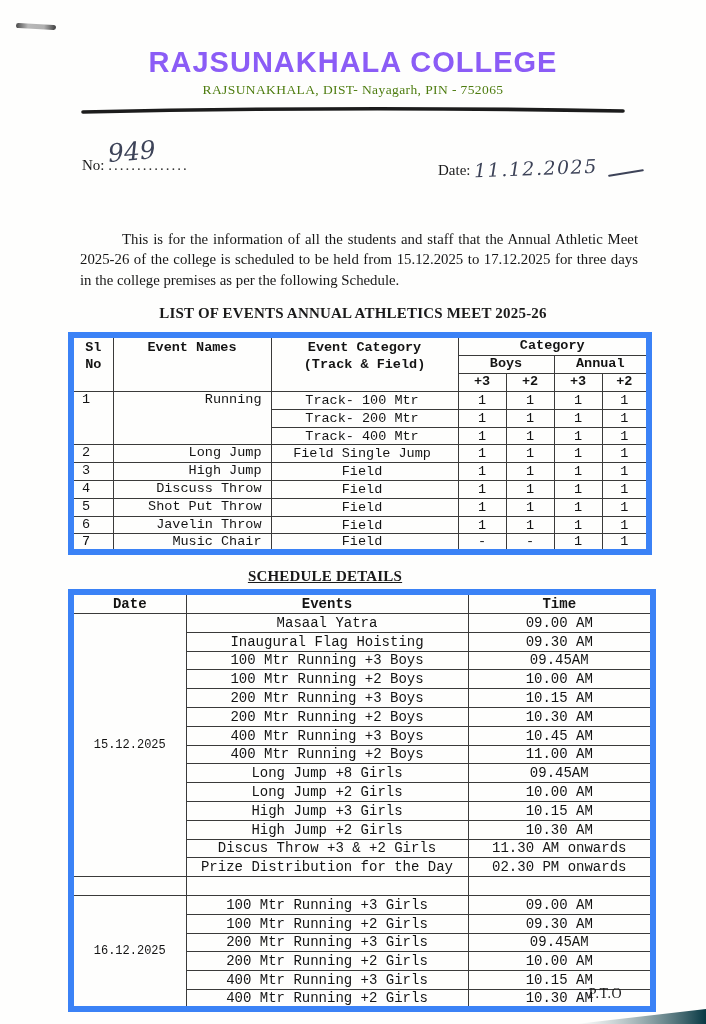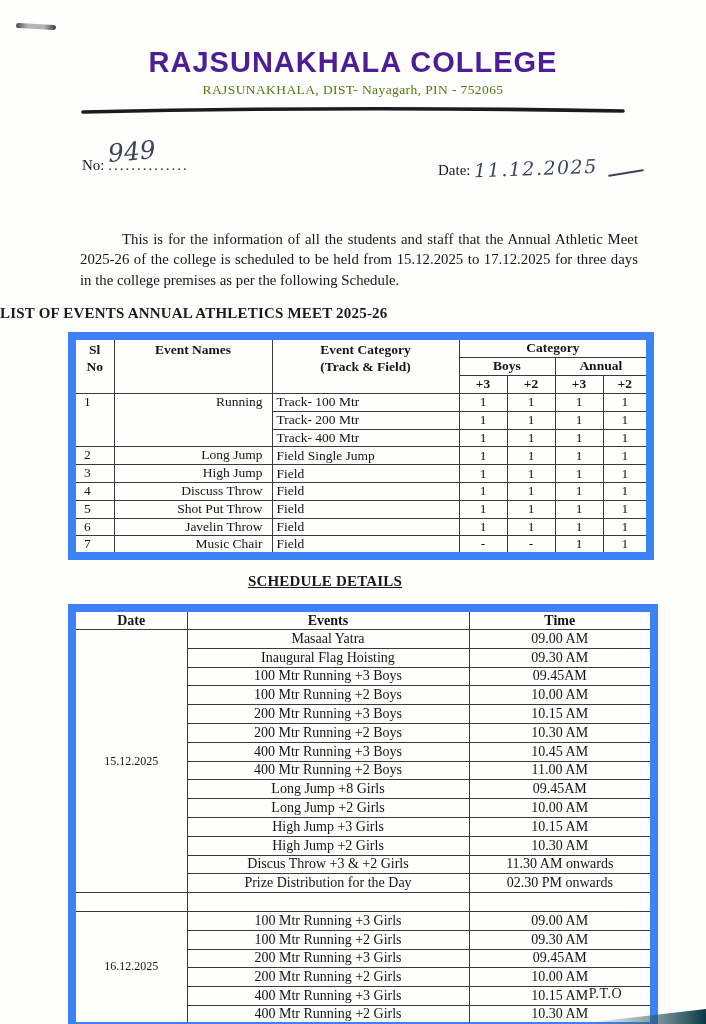--- a/index.html
+++ b/index.html
@@ -13,21 +13,21 @@
     position:absolute; left:16px; top:24px; width:40px; height:5px;
     background:linear-gradient(to right,#4a4a4a,#b9b9b9 30%,#b0b0b0 70%,#3d3d3d);
     border-radius:3px; transform:rotate(3deg);
   }
   .scan-corner { position:absolute; right:0; bottom:0; }
 
   
   .college-name {
     margin:46px 0 0; text-align:center;
     font-family:"Liberation Sans", sans-serif;
-    font-size:29px; font-weight:700; letter-spacing:1px; color:#4c1d95;
+    font-size:29px; font-weight:700; letter-spacing:1px; color:#8b5cf6;
   }
   .college-address {
     margin-top:3px; text-align:center; font-size:13.5px; letter-spacing:.4px; color:#4d7c0f;
   }
   .header-rule { display:block; margin:7px auto 0; }
 
   
   .ref-row {
     display:flex; justify-content:space-between; align-items:flex-start;
     margin-top:42px; padding:0 62px 0 82px; font-size:15px;
@@ -44,42 +44,42 @@
     display:inline-block; width:36px; height:2.4px; background:#3d4358;
     border-radius:2px; transform:rotate(-9deg); margin:0 0 5px 10px; vertical-align:bottom;
   }
 
   
   .notice-paragraph {
     margin:50px 68px 0 80px; font-size:14.8px; line-height:1.38;
     text-align:justify; text-indent:42px; color:#161616;
   }
 
-  .events-title { margin-top:15px; font-size:15px; font-weight:700; letter-spacing:.2px; }
+  .events-title { margin-top:15px; text-align:center; font-size:15px; font-weight:700; letter-spacing:.2px; }
   .schedule-title {
     margin-top:13px; text-align:center; font-size:15px; font-weight:700;
     text-decoration:underline; transform:translateX(-28px); letter-spacing:.2px;
   }
 
   
   table { border-collapse:collapse; table-layout:fixed; font-size:13.5px; color:#141414; }
   th,td { border:1px solid #3a3a3a; padding:0 4px; overflow:hidden; white-space:nowrap; }
-  table { border:8px solid #3b82f6; }
+  table { border:6px solid #3b82f6;font-family:Liberation Mono, monospace; }
 
   .events-table { margin:10px 0 0 68px; width:578px; }
   .events-table th { font-weight:700; text-align:center; line-height:1.25; }
   .events-table .head-top { vertical-align:top; padding-top:2px; }
   .events-table thead tr { height:18px; }
   .events-table tbody tr { height:17.8px; }
   .sl-cell        { text-align:left; vertical-align:top; padding-left:8px; }
   .event-name-cell{ text-align:right; vertical-align:top; padding-right:9px; }
-  .event-category-cell { text-align:left; padding-right:9px; }
+  .event-category-cell { text-align:center; padding-right:9px; }
   .count-cell     { text-align:center; }
 
-  .schedule-table { margin:14px 0 0 68px; width:582px; font-size:14px; }
+  .schedule-table { margin:4px 0 0 68px; width:582px; font-size:14px; }
   .schedule-table thead tr { height:21px; }
   .schedule-table th { font-weight:700; text-align:center; }
   .schedule-table tbody tr { height:18.8px; }
   .date-cell  { text-align:center; vertical-align:middle; font-size:12px; }
   .event-cell { text-align:center; }
   .time-cell  { text-align:center; }
 
   .pto-label { position:absolute; right:84px; top:986px; font-size:14px; letter-spacing:.5px; }
 </style>
 </head>

